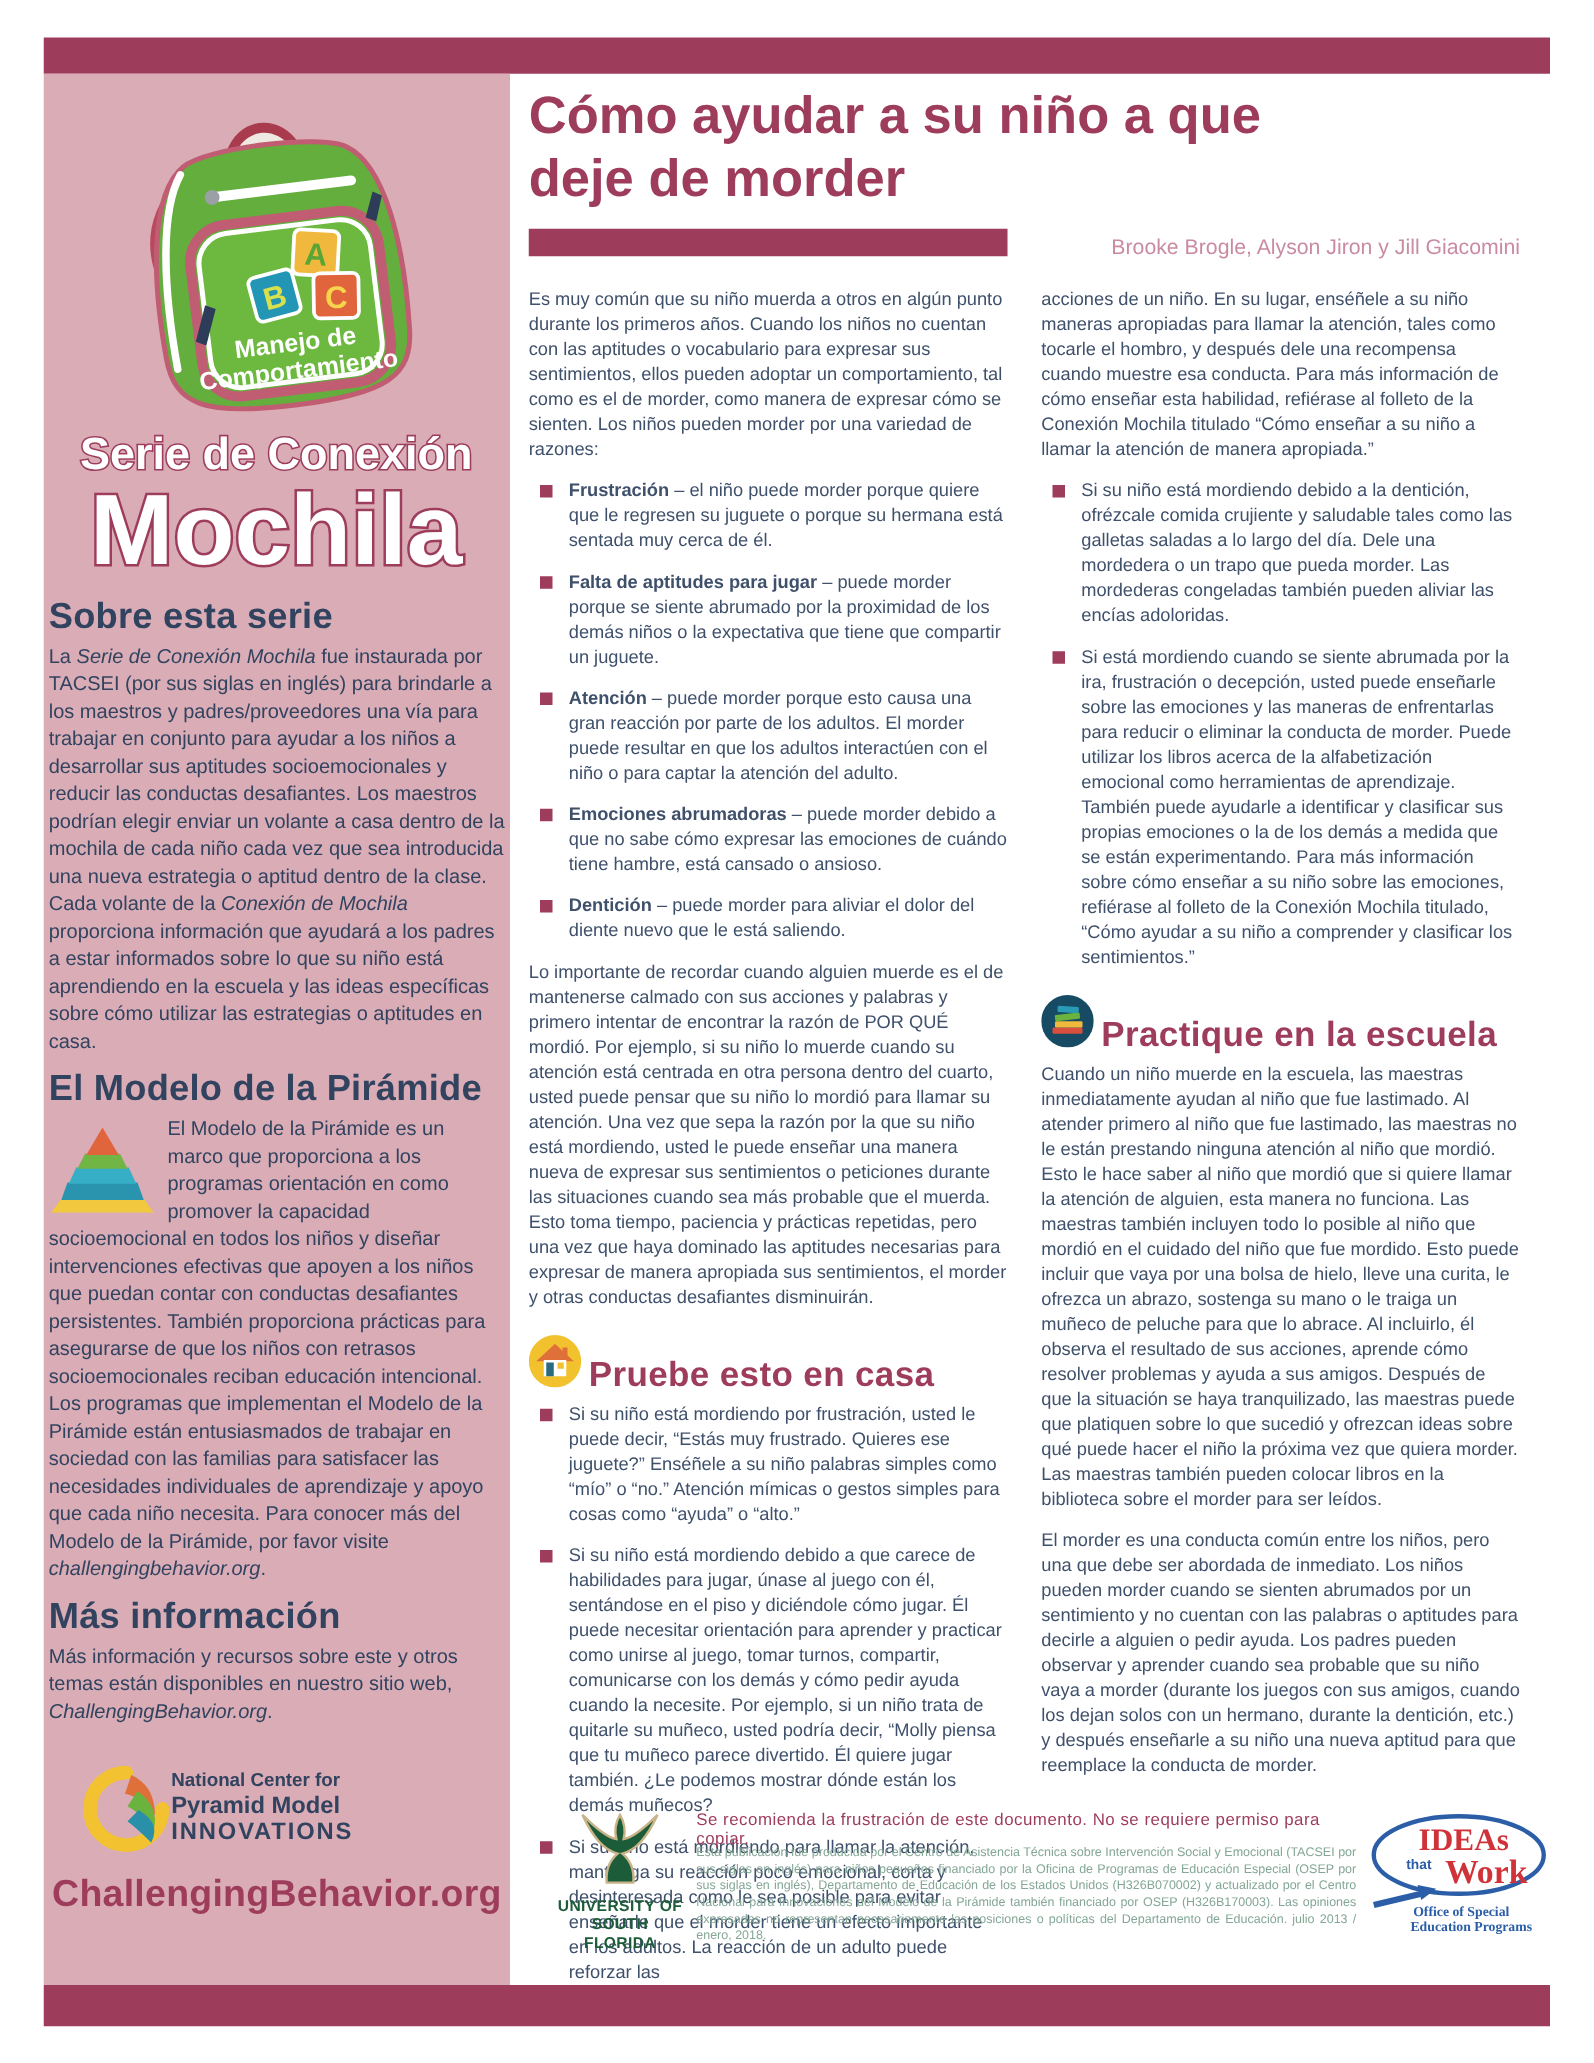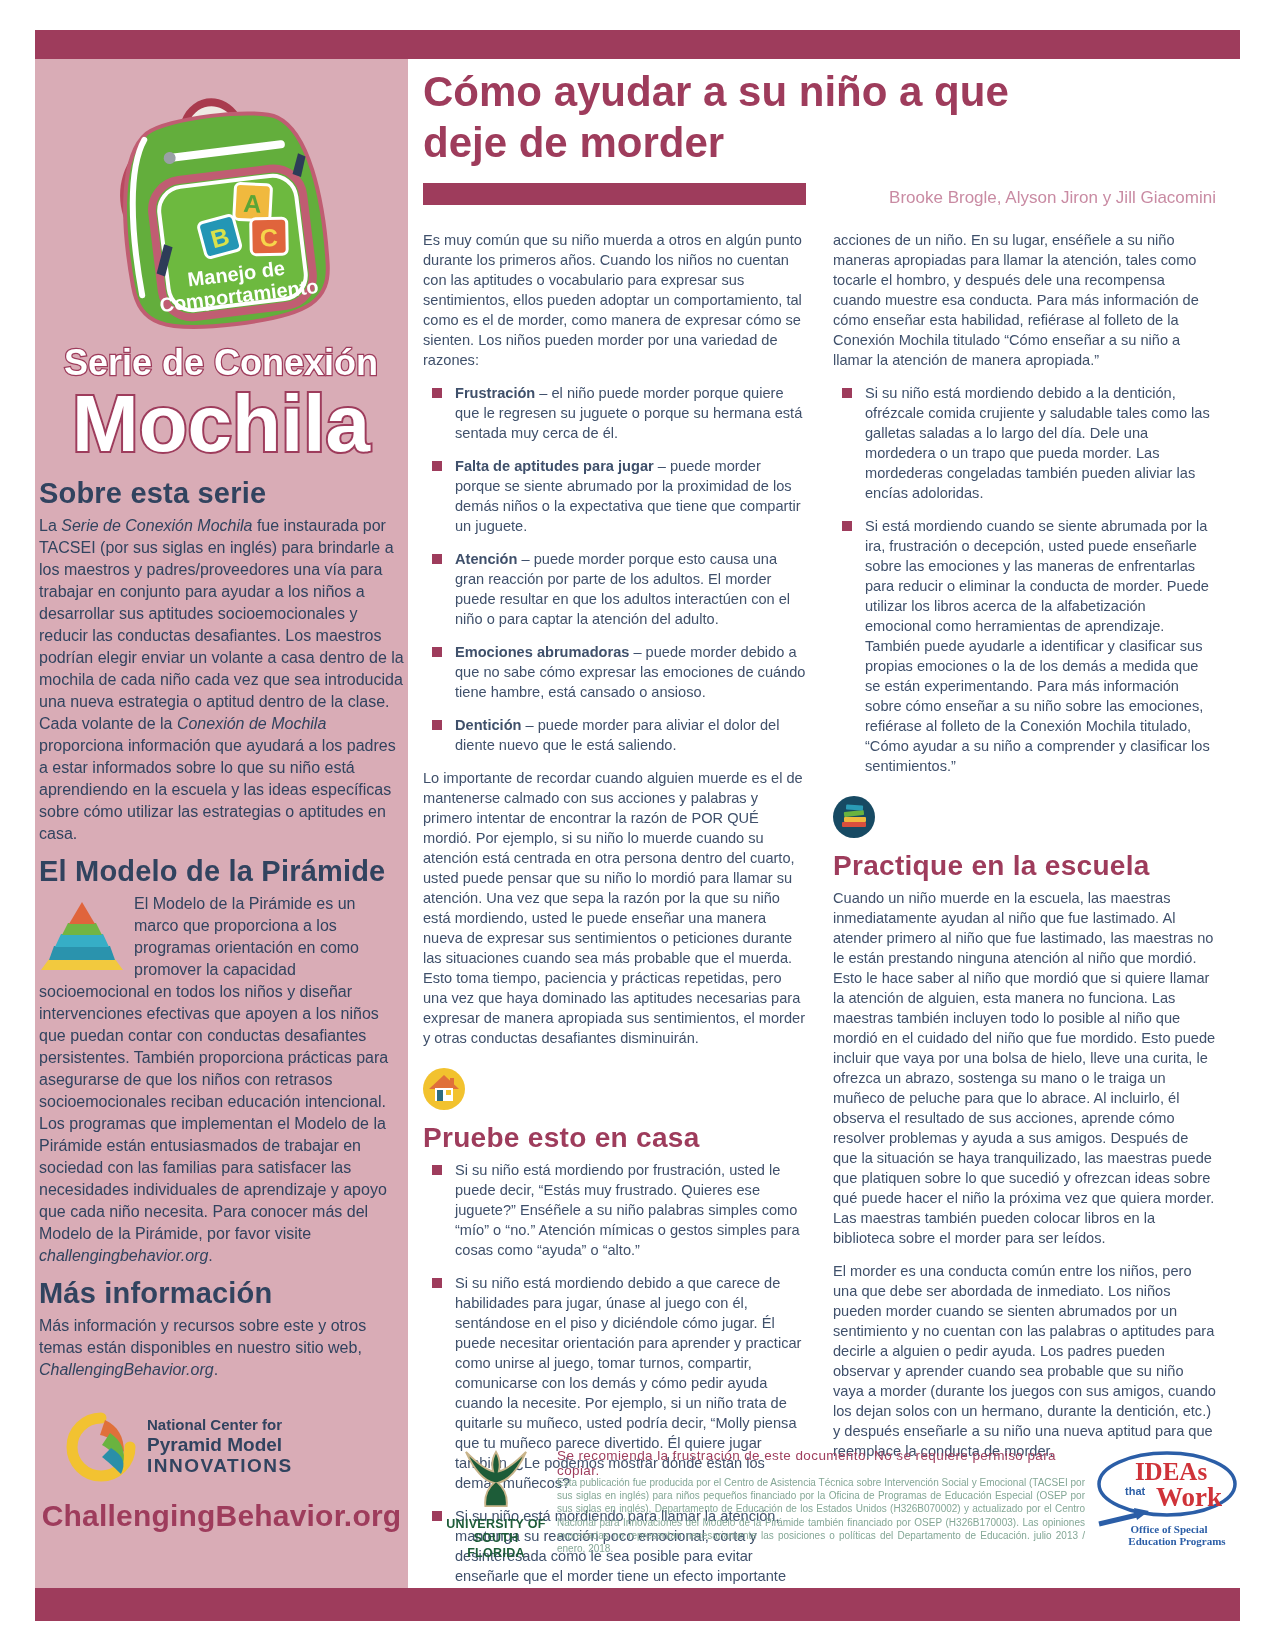--- a/index.html
+++ b/index.html
@@ -14,40 +14,40 @@
 
   
   .sidebar{position:absolute;left:35px;top:59px;width:373px;height:1529px;background:var(--sidebar-pink);}
   .backpack{display:block;margin:26px auto 0;}
   .series-svg{display:block;margin:-8px auto 0;}
   .side-text{padding:0 4px;color:var(--navy);}
   .side-text h2{font-size:29px;margin:10px 0 5px;color:var(--navy);letter-spacing:.2px;}
   .side-text p{font-size:16px;line-height:22px;margin:0 0 8px;}
   .it{font-style:italic;}
   .pyr-icon{float:left;margin:5px 9px 2px 0;}
-  .ncpmi{display:flex;align-items:center;gap:10px;padding:22px 10px 0 30px;}
+  .ncpmi{display:flex;align-items:center;padding:22px 10px 0 30px;}
   .ncpmi-text{color:var(--navy);font-weight:bold;line-height:1.12;}
   .ncpmi-l1{font-size:15px;}
   .ncpmi-l2{font-size:19px;}
   .ncpmi-l3{font-size:19px;letter-spacing:1.5px;}
   .website{text-align:center;color:var(--maroon);font-weight:bold;font-size:30px;margin-top:16px;letter-spacing:.2px;}
 
   
   .main-title{position:absolute;left:423px;top:66px;width:800px;margin:0;font-size:42px;font-weight:bold;color:var(--maroon);line-height:1.22;}
   .title-bar{position:absolute;left:423px;top:183px;width:383px;height:22px;background:var(--maroon);}
   .authors{position:absolute;left:833px;top:188px;width:383px;text-align:right;font-size:17px;color:var(--author-pink);}
   .col{position:absolute;top:230px;width:383px;color:var(--body);font-size:14.6px;line-height:20px;}
   .col1{left:423px;}
   .col2{left:833px;}
   .col p.body{margin:0 0 13px;}
   .bullet{display:flex;margin:0 0 13px;}
   .sq{flex:0 0 10px;width:10px;height:10px;background:var(--maroon);margin:5px 13px 0 9px;}
   .btxt{margin:0;flex:1;}
   .btxt b{font-weight:bold;}
-  .section-head{display:flex;align-items:flex-start;gap:18px;margin:20px 0 12px;flex-direction:column;}
+  .section-head{display:flex;align-items:flex-end;gap:6px;margin:20px 0 12px;}
   .section-head h3{margin:0;font-size:28px;color:var(--maroon);letter-spacing:.3px;}
 
   
   .usf{position:absolute;left:446px;top:1448px;width:100px;text-align:center;}
   .usf-name{color:var(--usf-green);font-weight:bold;font-size:12.5px;line-height:1.15;margin-top:3px;letter-spacing:.3px;}
   .notice{position:absolute;left:557px;top:1448px;width:530px;color:var(--maroon);font-size:13.5px;letter-spacing:.4px;}
   .fineprint{position:absolute;left:557px;top:1476px;width:528px;margin:0;color:var(--sage);font-size:10px;line-height:13.2px;text-align:justify;}
   .ideas{position:absolute;left:1091px;top:1446px;}
 </style>
 </head>

